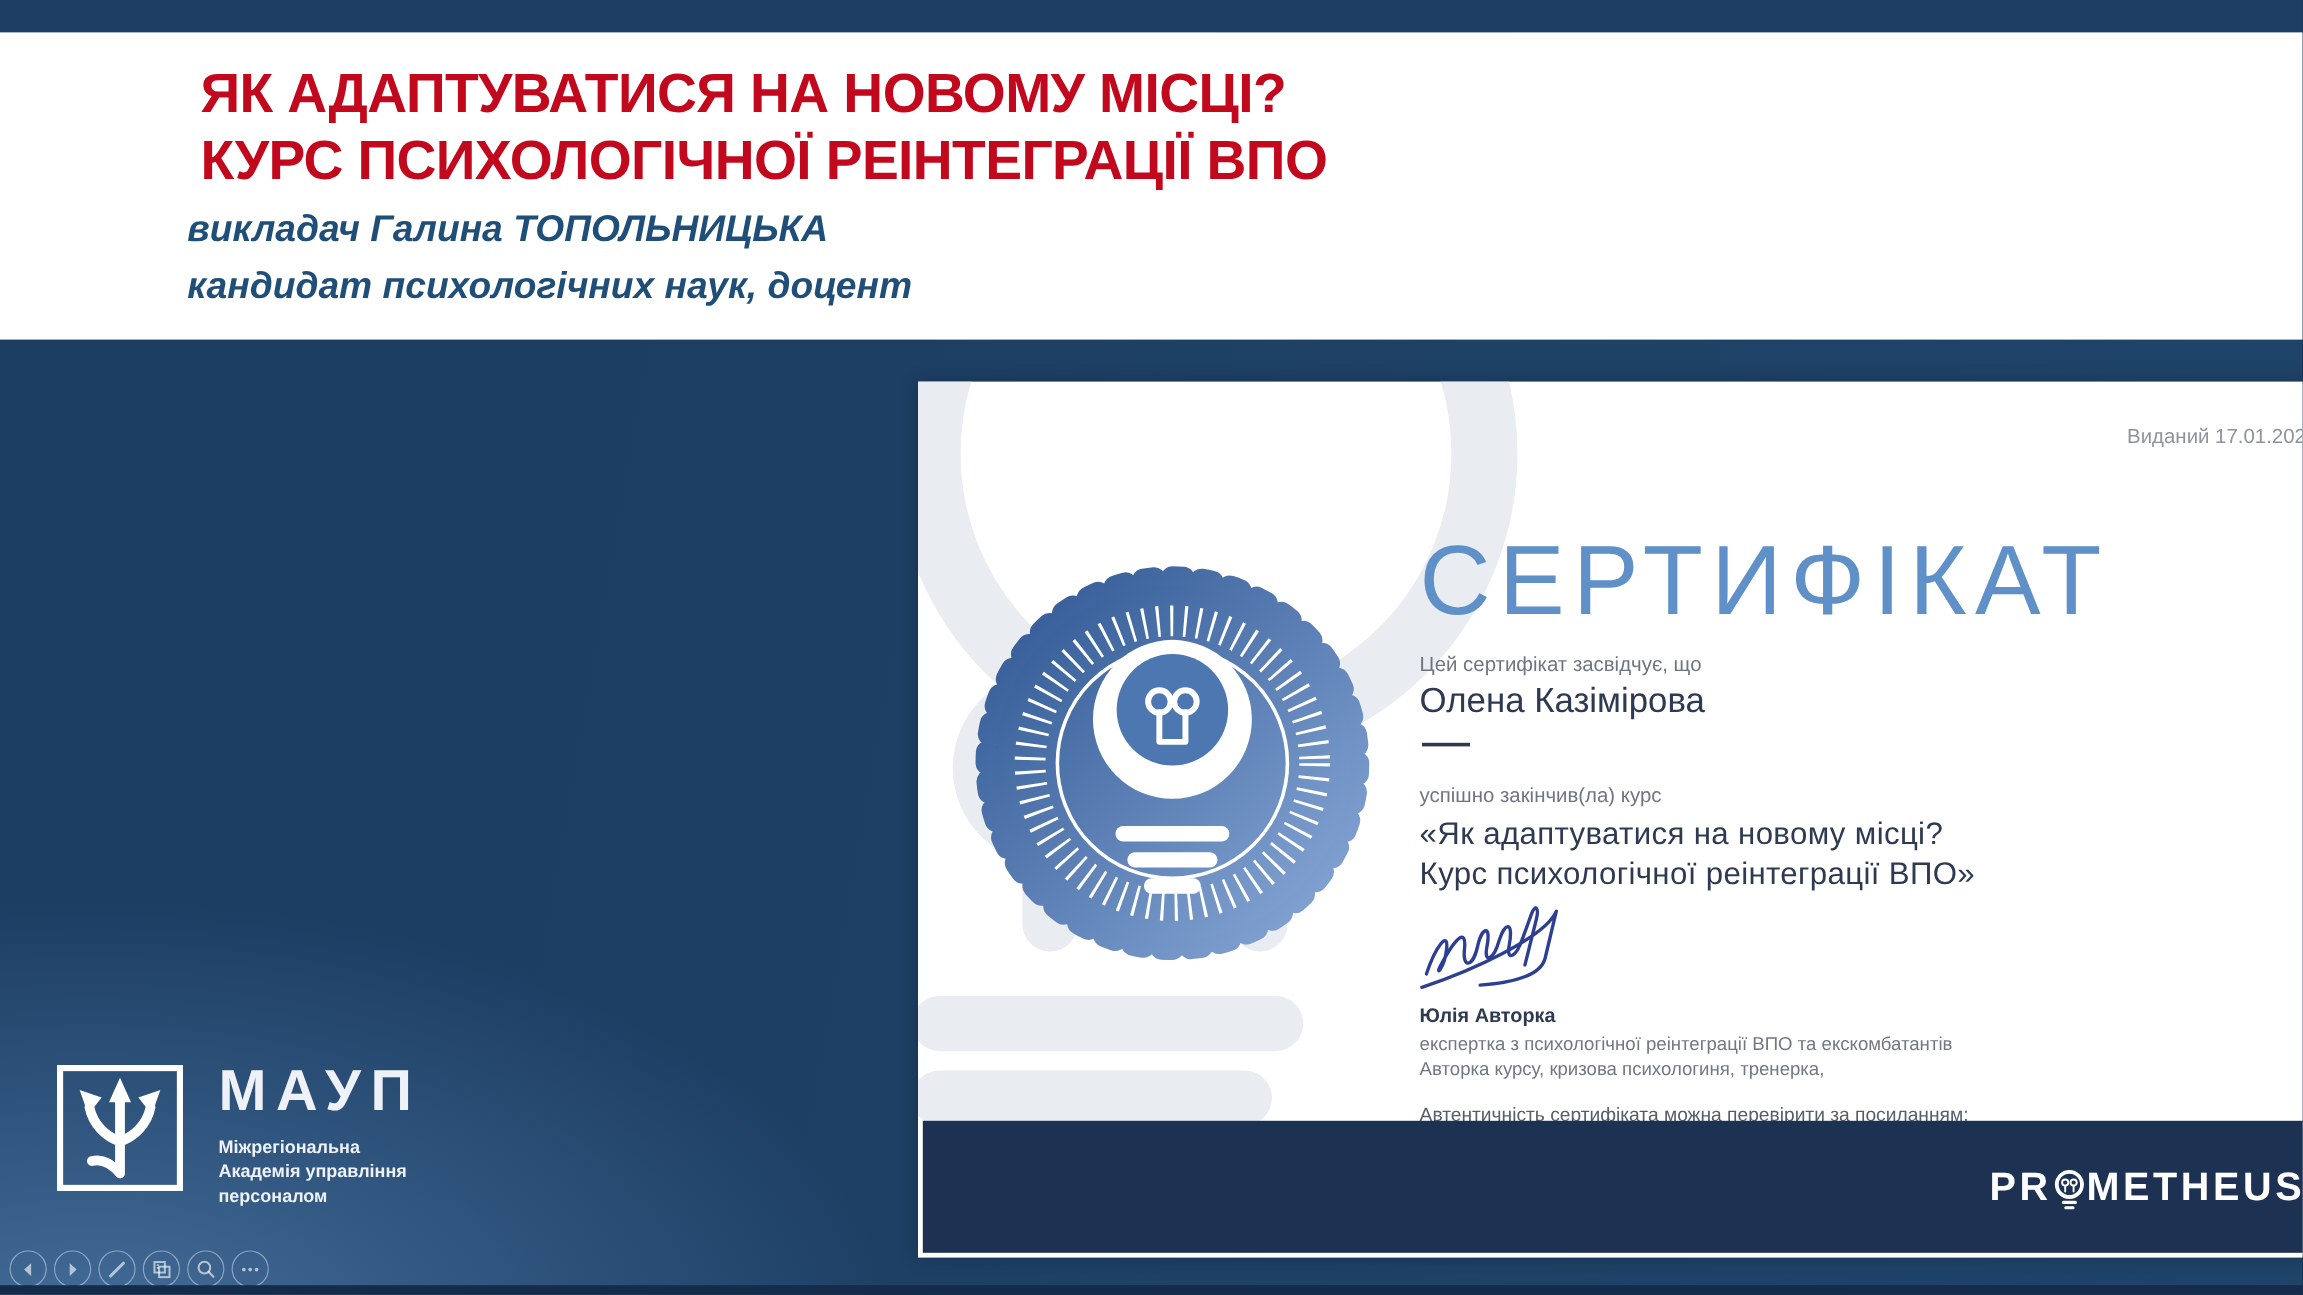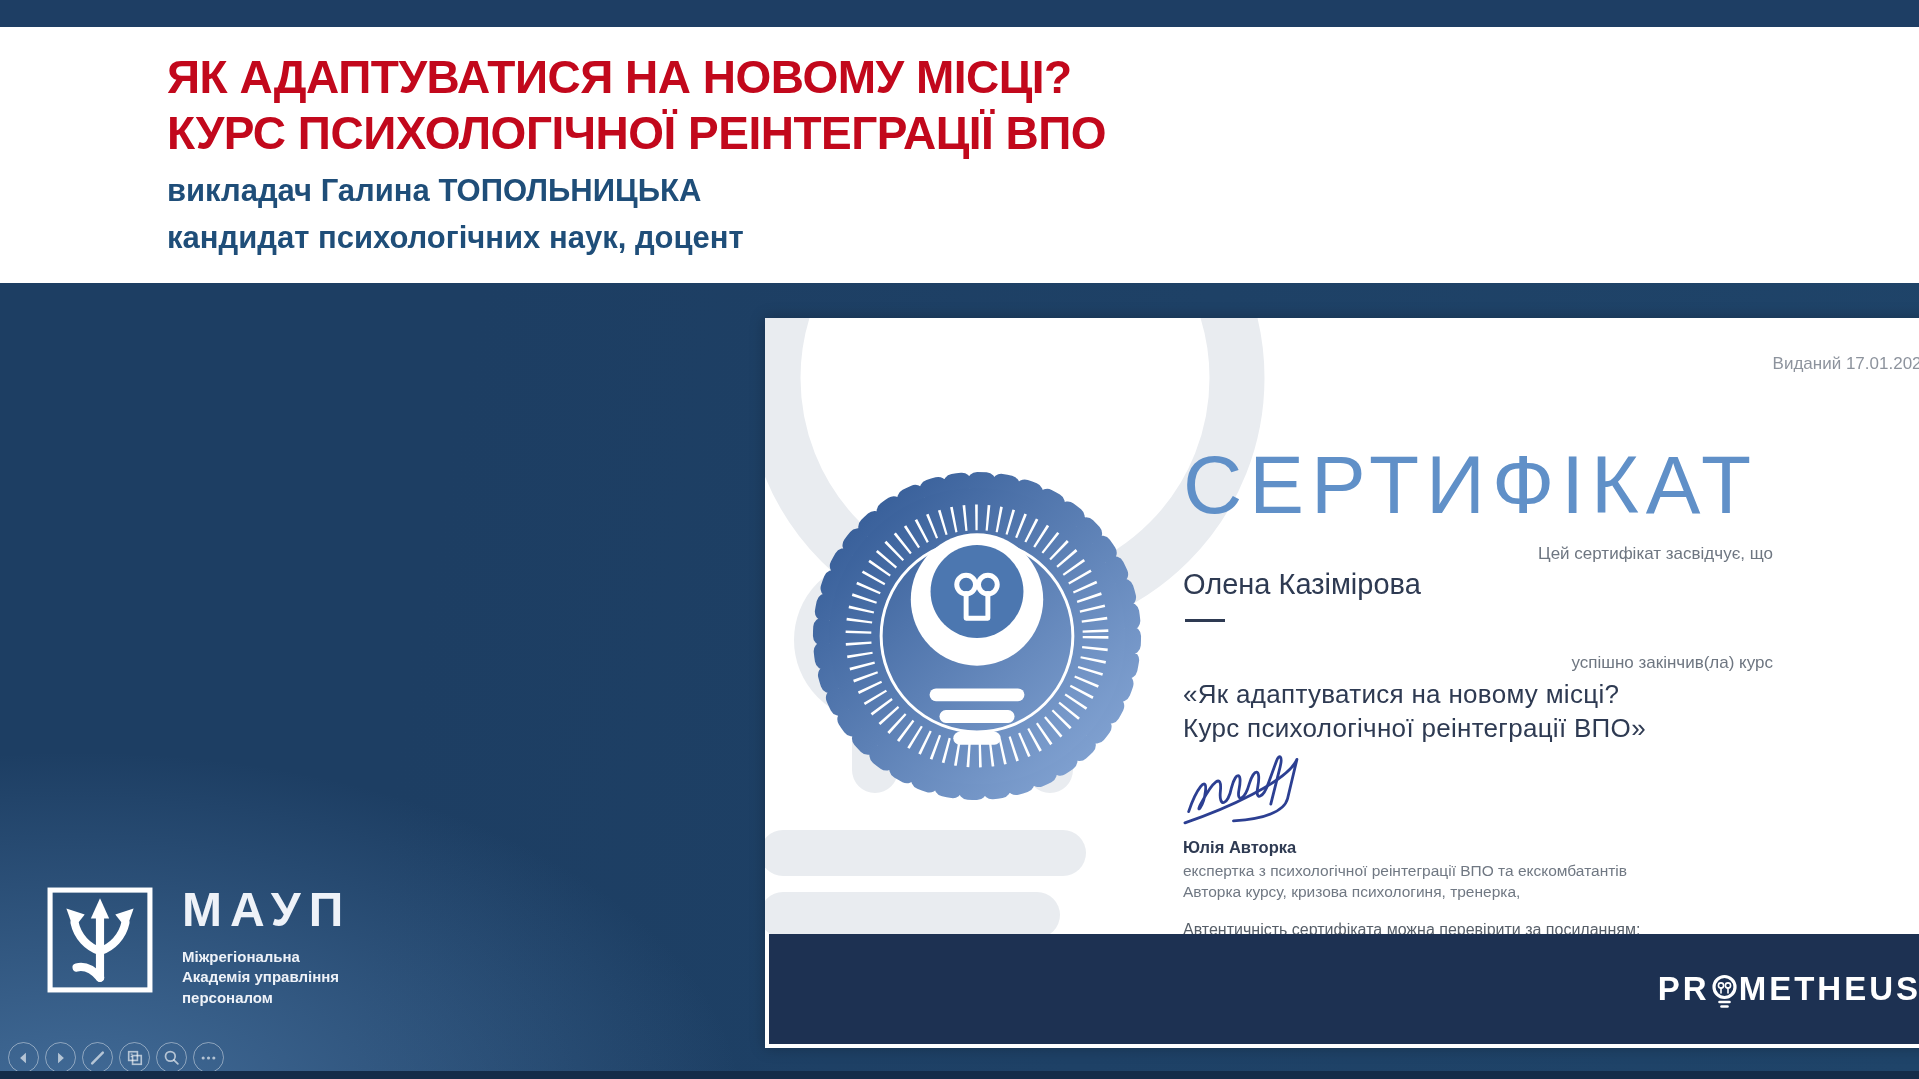--- a/index.html
+++ b/index.html
@@ -5,31 +5,31 @@
   html,body{margin:0;padding:0;background:#0d2038;}
   .stage{position:relative;width:1919px;height:1079px;overflow:hidden;
     font-family:"Liberation Sans",sans-serif;
     background:
       radial-gradient(1150px 620px at 4% 103%, rgba(99,148,199,.55), rgba(99,148,199,0) 58%),
       linear-gradient(100deg,#1d3e63 25%,#1e4166 60%,#1f4469 100%);}
   .topbar{position:absolute;left:0;top:0;width:100%;height:27px;background:#1e3e64;}
   .band{position:absolute;left:0;top:27px;width:100%;height:256px;background:#ffffff;}
   .title{position:absolute;left:167px;top:22px;color:#c2081c;font-size:46px;font-weight:700;
     line-height:56px;letter-spacing:-0.5px;white-space:nowrap;}
-  .subtitle{position:absolute;left:167px;top:140px;color:#1f4e79;font-size:31px;font-weight:700;
-    line-height:47px;white-space:nowrap;}
+  .subtitle{position:absolute;left:156px;top:140px;color:#1f4e79;font-size:31px;font-weight:700;
+    line-height:47px;white-space:nowrap;font-style:italic;}
   
   .cert{position:absolute;left:765px;top:318px;width:1196px;height:730px;background:#fff;
     overflow:hidden;box-shadow:0 0 14px rgba(0,0,0,.25);}
   .wm{position:absolute;left:0;top:0;}
   .cert-date{position:absolute;top:36px;right:30px;font-size:17px;color:#8d939d;}
   .seal{position:absolute;left:44px;top:150px;}
   .col{position:absolute;left:418px;top:128px;width:590px;}
   .cert-head{font-size:82px;font-weight:300;letter-spacing:7px;color:#6090c8;line-height:.95;white-space:nowrap;}
-  .lbl{font-size:17px;color:#6e7681;margin-top:20px;text-align:right;}
+  .lbl{font-size:17px;color:#6e7681;margin-top:20px;}
   .recipient{font-size:29px;color:#2e3a52;margin-top:4px;}
   .divider{width:40px;height:3px;background:#2e3a52;margin:18px 0 14px 2px;}
   .course{font-size:26px;color:#2e3a52;line-height:1.32;margin-top:4px;letter-spacing:.3px;}
   .sig{margin:4px 0 0 -4px;display:block;}
   .signer{font-size:16.5px;font-weight:700;color:#2e3a52;margin-top:4px;}
   .role{font-size:15.5px;color:#707883;line-height:1.4;margin-top:3px;}
   .verify{font-size:16px;color:#565e68;margin-top:18px;}
   .url{font-size:16px;color:#9ba2ac;margin-top:4px;}
   .cert-footer{position:absolute;left:4px;right:4px;bottom:4px;height:110px;background:#1d3152;}
   .prom{position:absolute;right:36px;top:50%;transform:translateY(-50%);display:flex;align-items:center;

